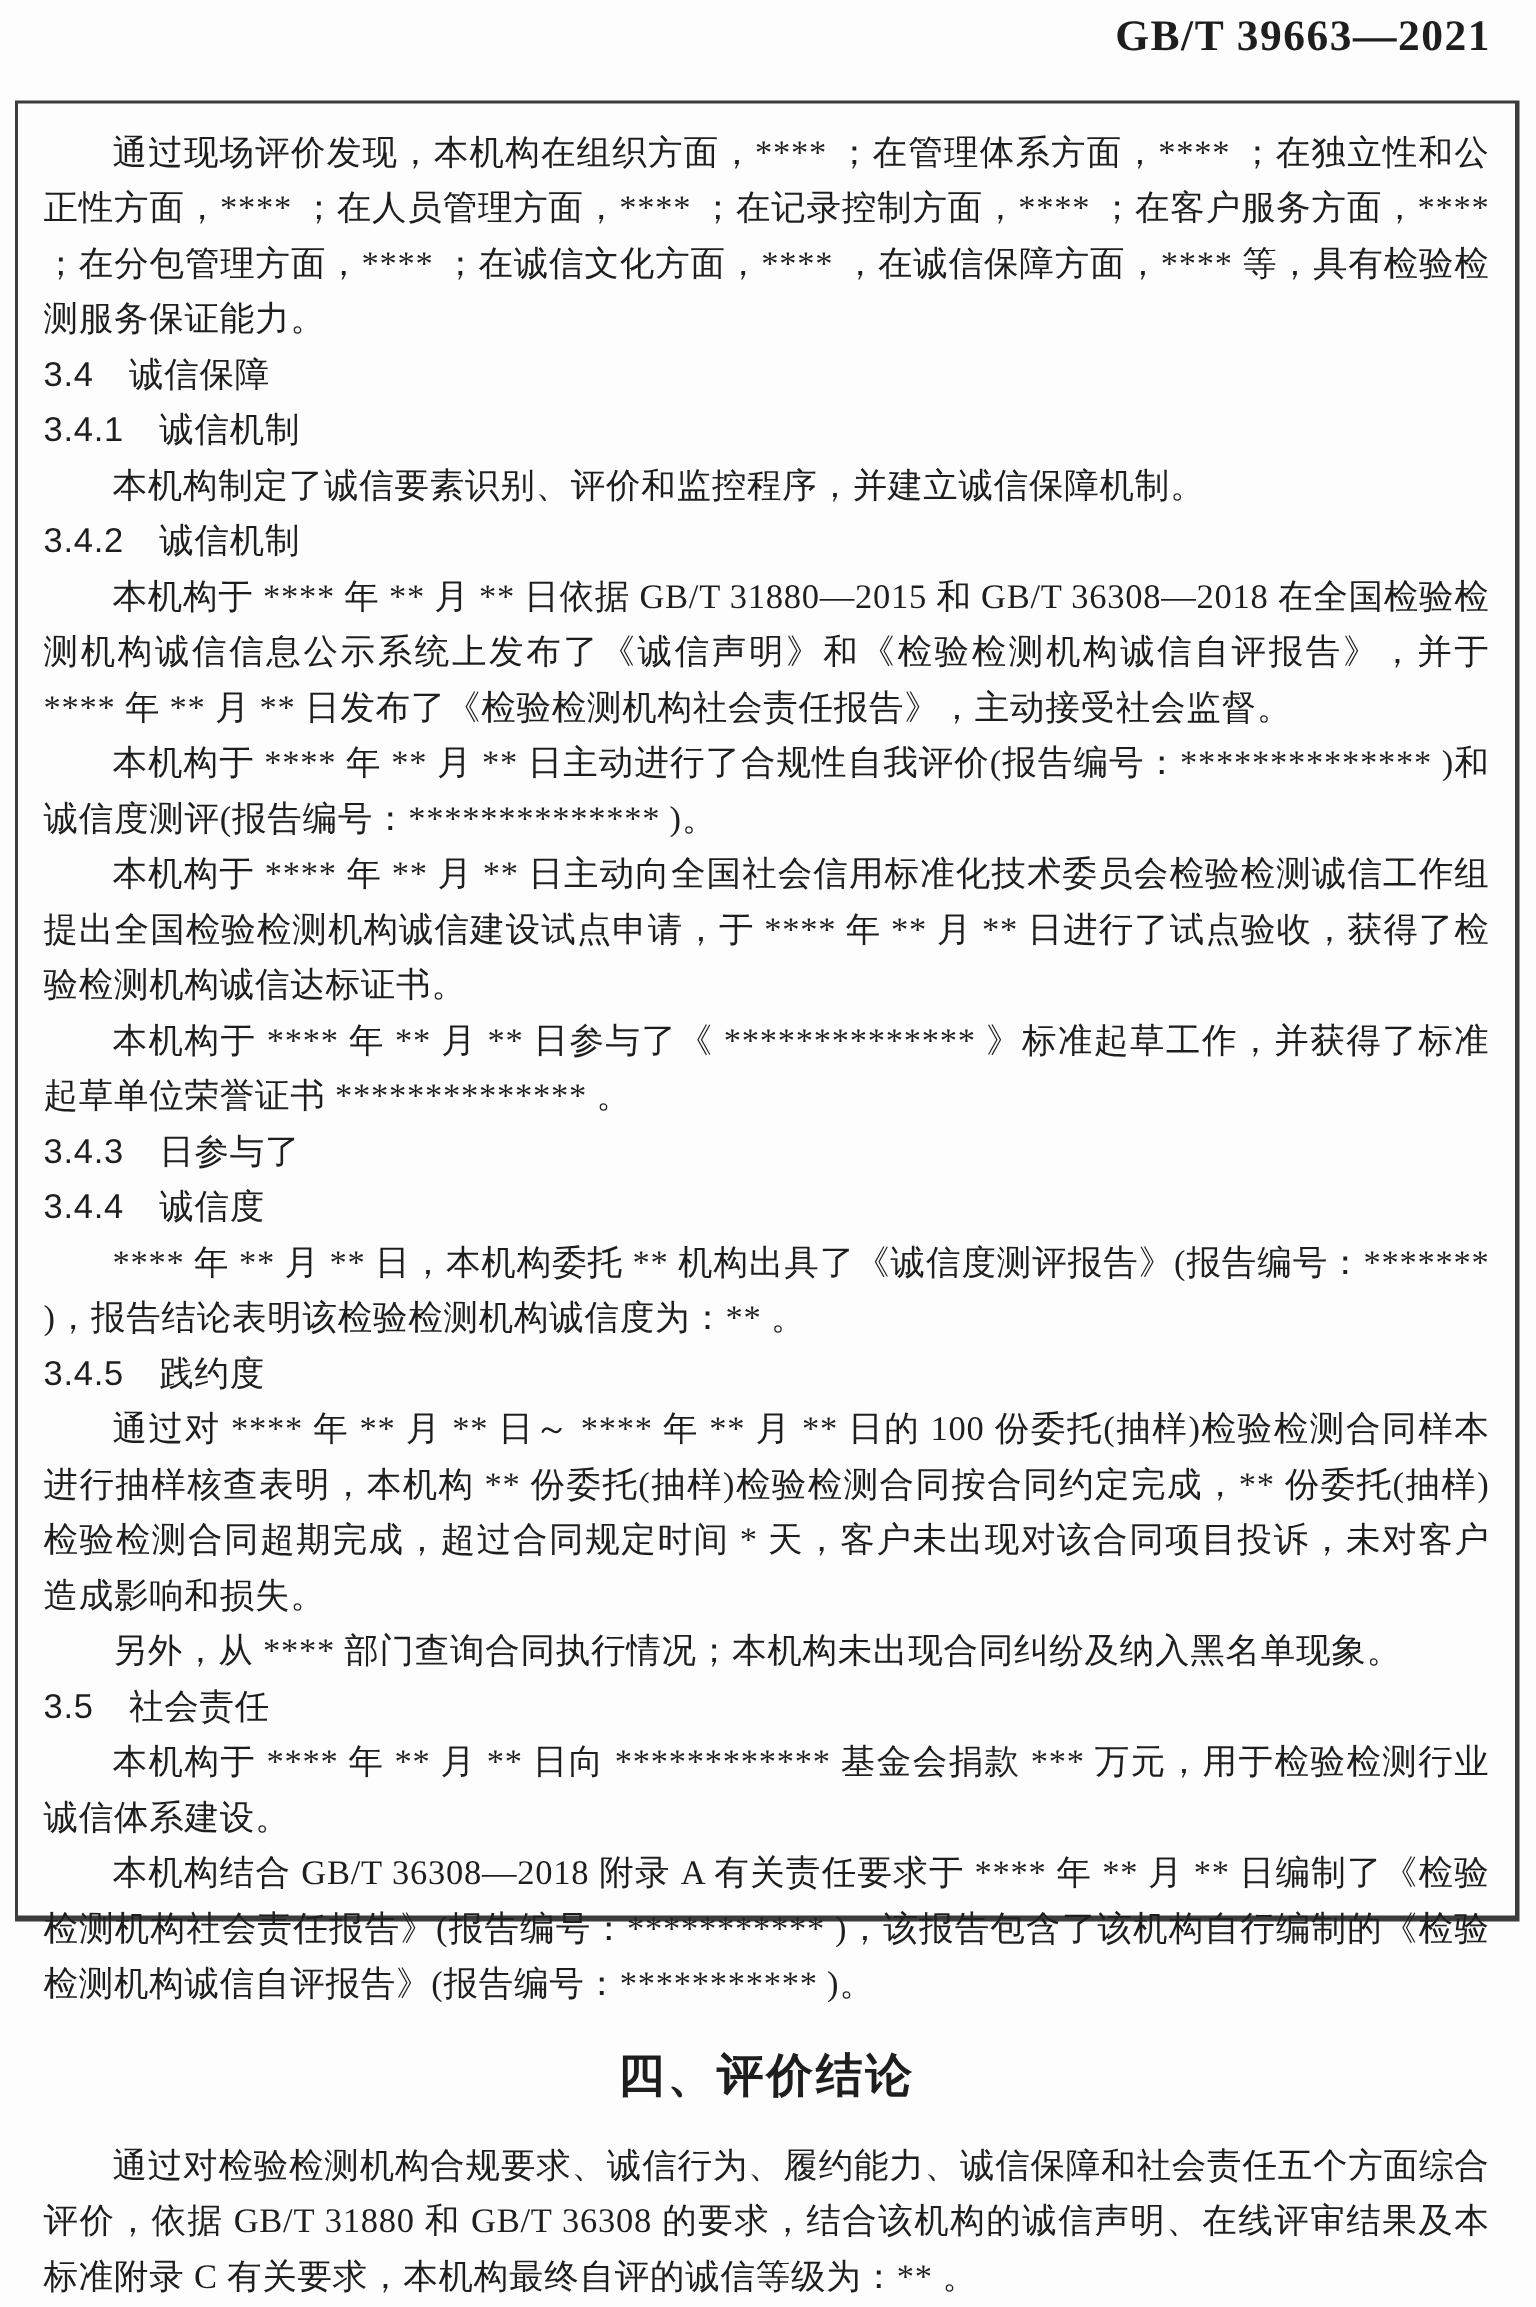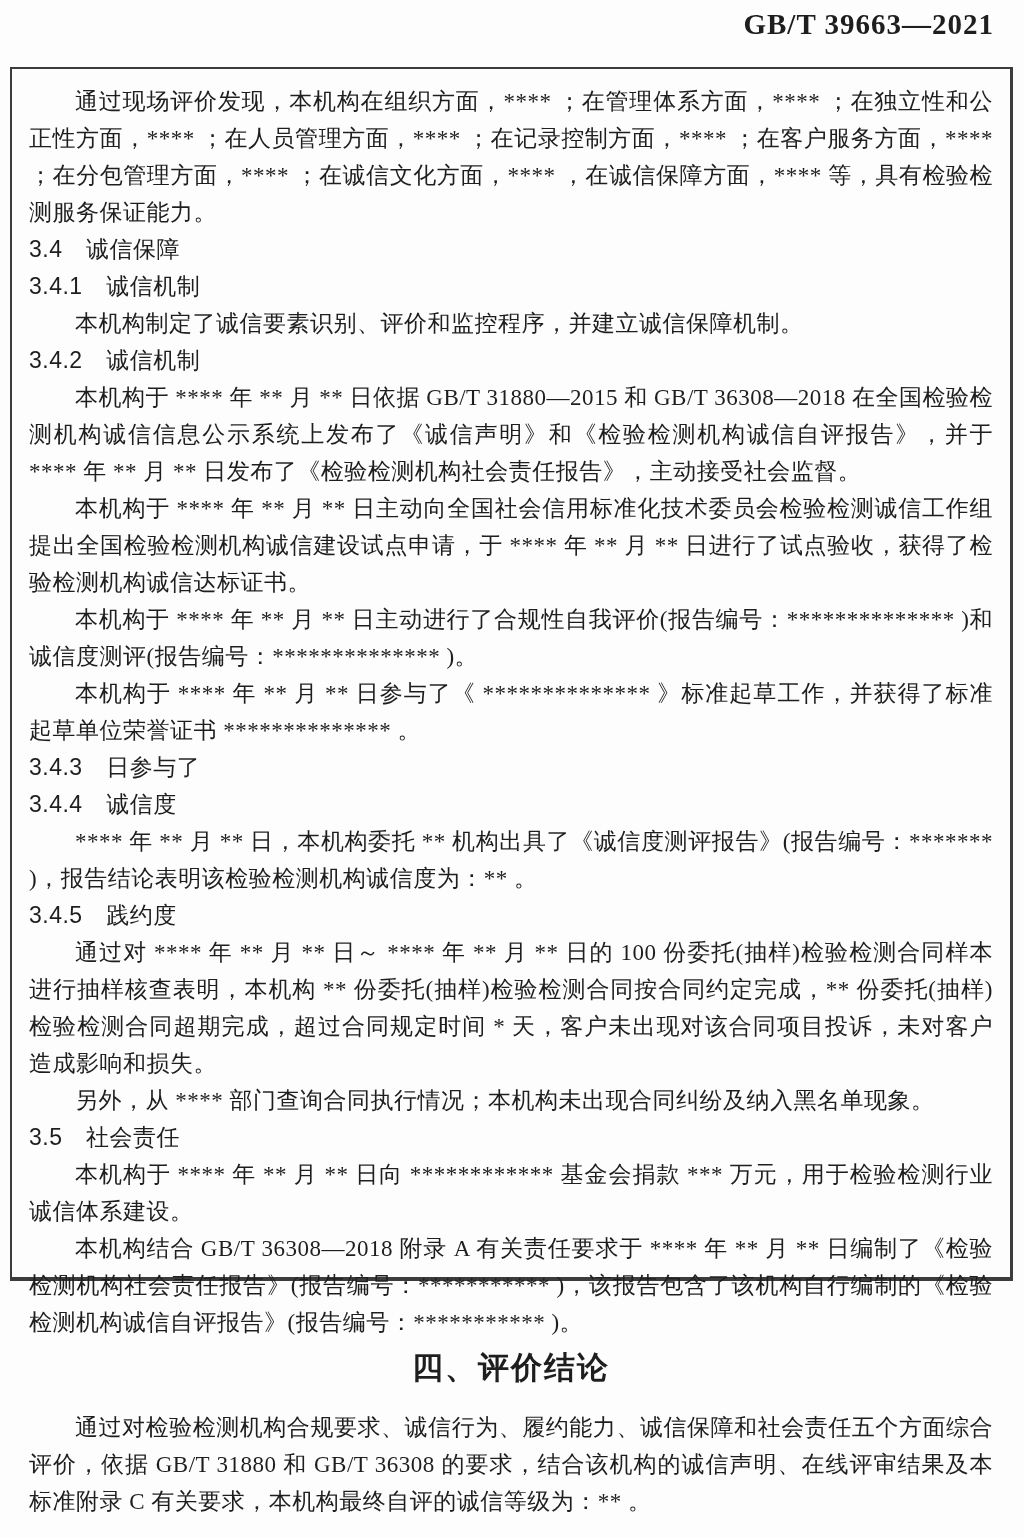--- a/index.html
+++ b/index.html
@@ -46,38 +46,38 @@
     font-weight: normal;
     font-family: "Liberation Sans", "DejaVu Sans", sans-serif;
     letter-spacing: 0.5px;
   }
   .conclusion-heading {
     font-size: 31px;
     line-height: 44px;
     font-weight: bold;
     font-family: "Liberation Sans", "DejaVu Sans", sans-serif;
     text-align: center;
-    margin: 5px 0 19px 0;
+    margin: 21px 0 19px 0;
     letter-spacing: 2px;
   }
 </style>
 </head>
 <body>
 
 <div class="page-header">GB/T 39663—2021</div>
 
 <div class="doc-box">
   <p class="para">通过现场评价发现，本机构在组织方面，**** ；在管理体系方面，**** ；在独立性和公正性方面，**** ；在人员管理方面，**** ；在记录控制方面，**** ；在客户服务方面，**** ；在分包管理方面，**** ；在诚信文化方面，**** ，在诚信保障方面，**** 等，具有检验检测服务保证能力。</p>
   <h3 class="clause">3.4　诚信保障</h3>
   <h3 class="clause">3.4.1　诚信机制</h3>
   <p class="para">本机构制定了诚信要素识别、评价和监控程序，并建立诚信保障机制。</p>
   <h3 class="clause">3.4.2　诚信机制</h3>
   <p class="para">本机构于 **** 年 ** 月 ** 日依据 GB/T 31880—2015 和 GB/T 36308—2018 在全国检验检测机构诚信信息公示系统上发布了《诚信声明》和《检验检测机构诚信自评报告》，并于 **** 年 ** 月 ** 日发布了《检验检测机构社会责任报告》，主动接受社会监督。</p>
+  <p class="para">本机构于 **** 年 ** 月 ** 日主动进行了合规性自我评价(报告编号：************** )和诚信度测评(报告编号：************** )。</p>
   <p class="para">本机构于 **** 年 ** 月 ** 日主动向全国社会信用标准化技术委员会检验检测诚信工作组提出全国检验检测机构诚信建设试点申请，于 **** 年 ** 月 ** 日进行了试点验收，获得了检验检测机构诚信达标证书。</p>
-  <p class="para">本机构于 **** 年 ** 月 ** 日主动进行了合规性自我评价(报告编号：************** )和诚信度测评(报告编号：************** )。</p>
   <p class="para">本机构于 **** 年 ** 月 ** 日参与了《 ************** 》标准起草工作，并获得了标准起草单位荣誉证书 ************** 。</p>
   <h3 class="clause">3.4.3　日参与了</h3>
   <h3 class="clause">3.4.4　诚信度</h3>
   <p class="para">**** 年 ** 月 ** 日，本机构委托 ** 机构出具了《诚信度测评报告》(报告编号：******* )，报告结论表明该检验检测机构诚信度为：** 。</p>
   <h3 class="clause">3.4.5　践约度</h3>
   <p class="para">通过对 **** 年 ** 月 ** 日～ **** 年 ** 月 ** 日的 100 份委托(抽样)检验检测合同样本进行抽样核查表明，本机构 ** 份委托(抽样)检验检测合同按合同约定完成，** 份委托(抽样)检验检测合同超期完成，超过合同规定时间 * 天，客户未出现对该合同项目投诉，未对客户造成影响和损失。</p>
   <p class="para">另外，从 **** 部门查询合同执行情况；本机构未出现合同纠纷及纳入黑名单现象。</p>
   <h3 class="clause">3.5　社会责任</h3>
   <p class="para">本机构于 **** 年 ** 月 ** 日向 ************ 基金会捐款 *** 万元，用于检验检测行业诚信体系建设。</p>
   <p class="para">本机构结合 GB/T 36308—2018 附录 A 有关责任要求于 **** 年 ** 月 ** 日编制了《检验检测机构社会责任报告》(报告编号：*********** )，该报告包含了该机构自行编制的《检验检测机构诚信自评报告》(报告编号：*********** )。</p>

